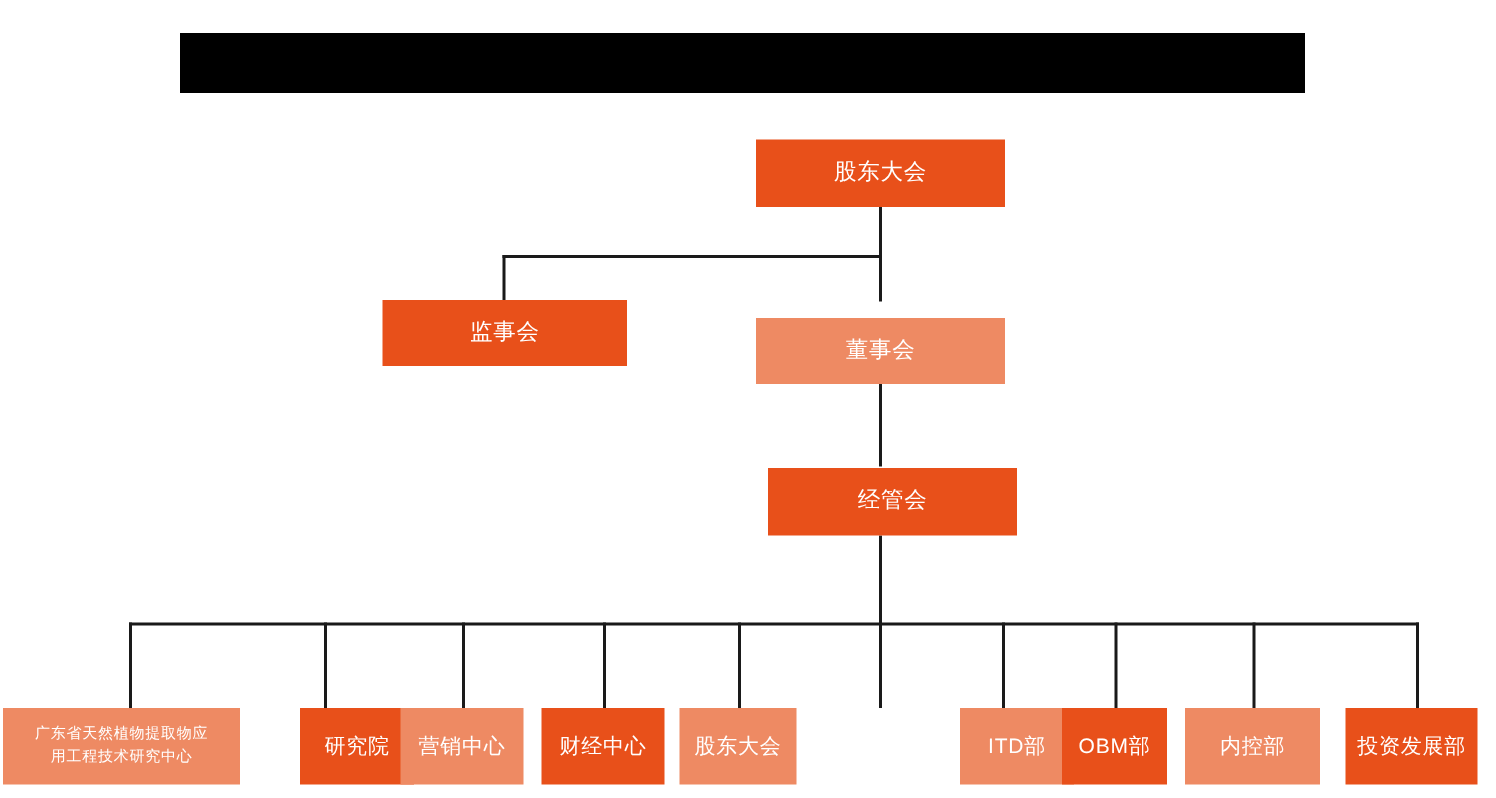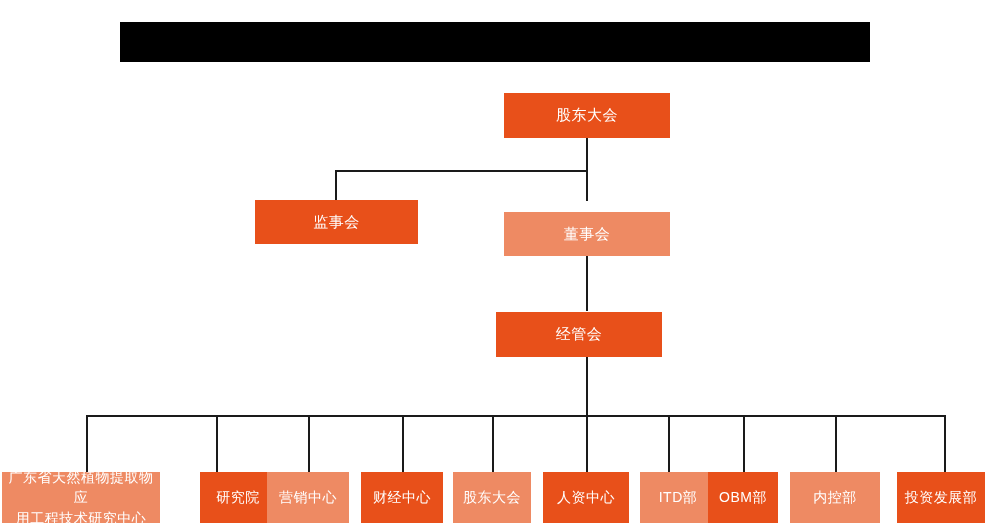--- a/index.html
+++ b/index.html
@@ -52,21 +52,21 @@
   .node .label {
     display: block;
     width: 100%;
     padding: 0 4px;
     box-sizing: border-box;
   }
 
   
   .tier1 .label, .tier2 .label, .tier3 .label { font-size: 15px; }
   .tier4 .label { font-size: 14px; }
-  .tier4.small .label { font-size: 14px; line-height: 1.45; }
+  .tier4.small .label { font-size: 10px; line-height: 1.45; }
 </style>
 </head>
 <body>
 
 <div id="canvas">
 
   <div class="redaction-bar"></div>
 
   <div class="line line-v" style="left:586px; top:138px; height:33px;"></div>
 
@@ -97,21 +97,21 @@
     <span class="label">股东大会</span>
   </div>
 
   <div class="node dark tier2" style="left:255px; top:200px; width:163px; height:44px;">
     <span class="label">监事会</span>
   </div>
   <div class="node light tier2" style="left:504px; top:212px; width:166px; height:44px;">
     <span class="label">董事会</span>
   </div>
 
-  <div class="node dark tier3" style="left:496px; top:312px; width:166px; height:45px;">
+  <div class="node dark tier3" style="left:512px; top:312px; width:166px; height:45px;">
     <span class="label">经管会</span>
   </div>
 
   <div class="node light tier4 small" style="left:2px; top:472px; width:158px; height:51px;">
     <span class="label">
       <span>广东省天然植物提取物应</span><br>
       <span>用工程技术研究中心</span>
     </span>
   </div>
 
@@ -124,23 +124,20 @@
   </div>
 
   <div class="node dark tier4" style="left:361px; top:472px; width:82px; height:51px;">
     <span class="label">财经中心</span>
   </div>
 
   <div class="node light tier4" style="left:453px; top:472px; width:78px; height:51px;">
     <span class="label">股东大会</span>
   </div>
 
-  <div class="node dark tier4" style="left:543px; top:472px; width:86px; height:51px;">
-    <span class="label">人资中心</span>
-  </div>
 
   <div class="node light tier4" style="left:640px; top:472px; width:76px; height:51px;">
     <span class="label">ITD部</span>
   </div>
 
   <div class="node dark tier4" style="left:708px; top:472px; width:70px; height:51px;">
     <span class="label">OBM部</span>
   </div>
 
   <div class="node light tier4" style="left:790px; top:472px; width:90px; height:51px;">

